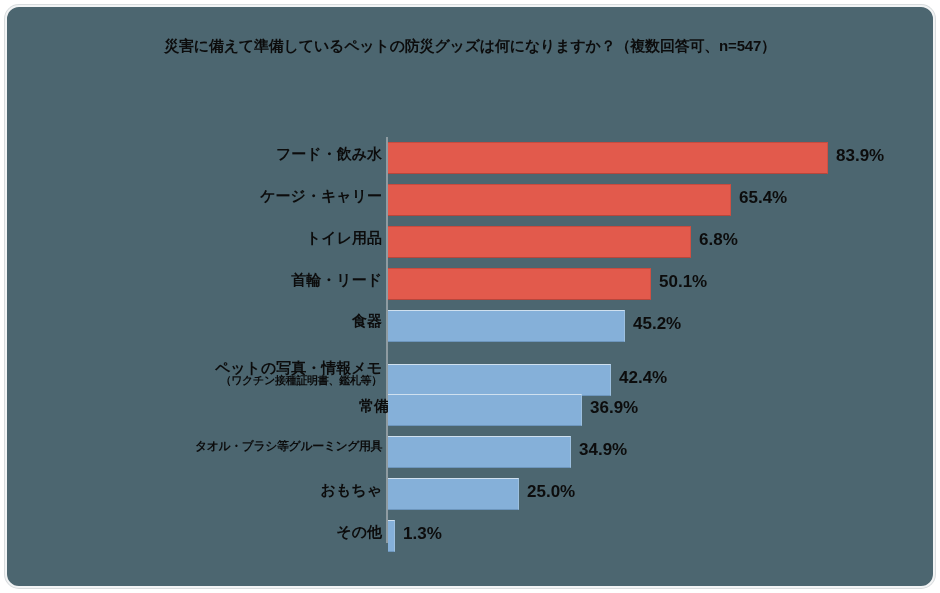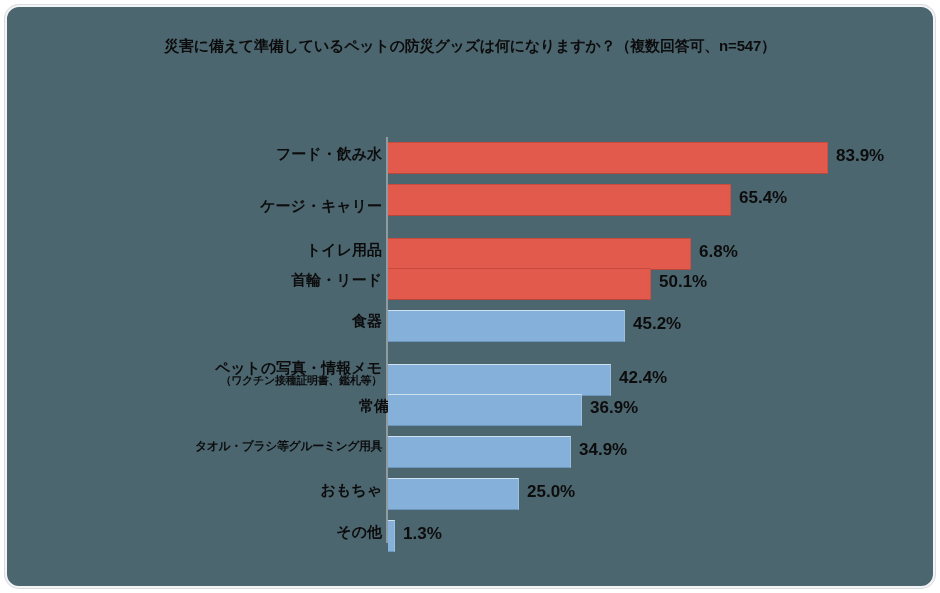--- a/index.html
+++ b/index.html
@@ -139,27 +139,27 @@
     <div id="category-axis-line"></div>
 
   <div class="bar-row" style="top: 4px;">
         <div class="bar-label" style="top: 9px;">フード・飲み水</div>
         <div class="bar-track">
           <div class="bar-rect red" style="width: 440px;"></div>
           <div class="bar-value" style="left: 448px;">83.9%</div>
         </div>
       </div>
       <div class="bar-row" style="top: 46px;">
-        <div class="bar-label" style="top: 19px; text-align: right;">ケージ・キャリー</div>
+        <div class="bar-label" style="top: 9px; text-align: right;">ケージ・キャリー</div>
         <div class="bar-track">
           <div class="bar-rect red" style="width: 343px;"></div>
           <div class="bar-value" style="left: 351px;">65.4%</div>
         </div>
       </div>
-      <div class="bar-row" style="top: 88px; margin-top: 12px;">
+      <div class="bar-row" style="top: 88px;">
         <div class="bar-label" style="top: 9px;">トイレ用品</div>
         <div class="bar-track">
           <div class="bar-rect red" style="width: 303px;"></div>
           <div class="bar-value" style="left: 311px;">6.8%</div>
         </div>
       </div>
       <div class="bar-row" style="top: 130px;">
         <div class="bar-label" style="top: 9px;">首輪・リード</div>
         <div class="bar-track">
           <div class="bar-rect red" style="width: 263px;"></div>

